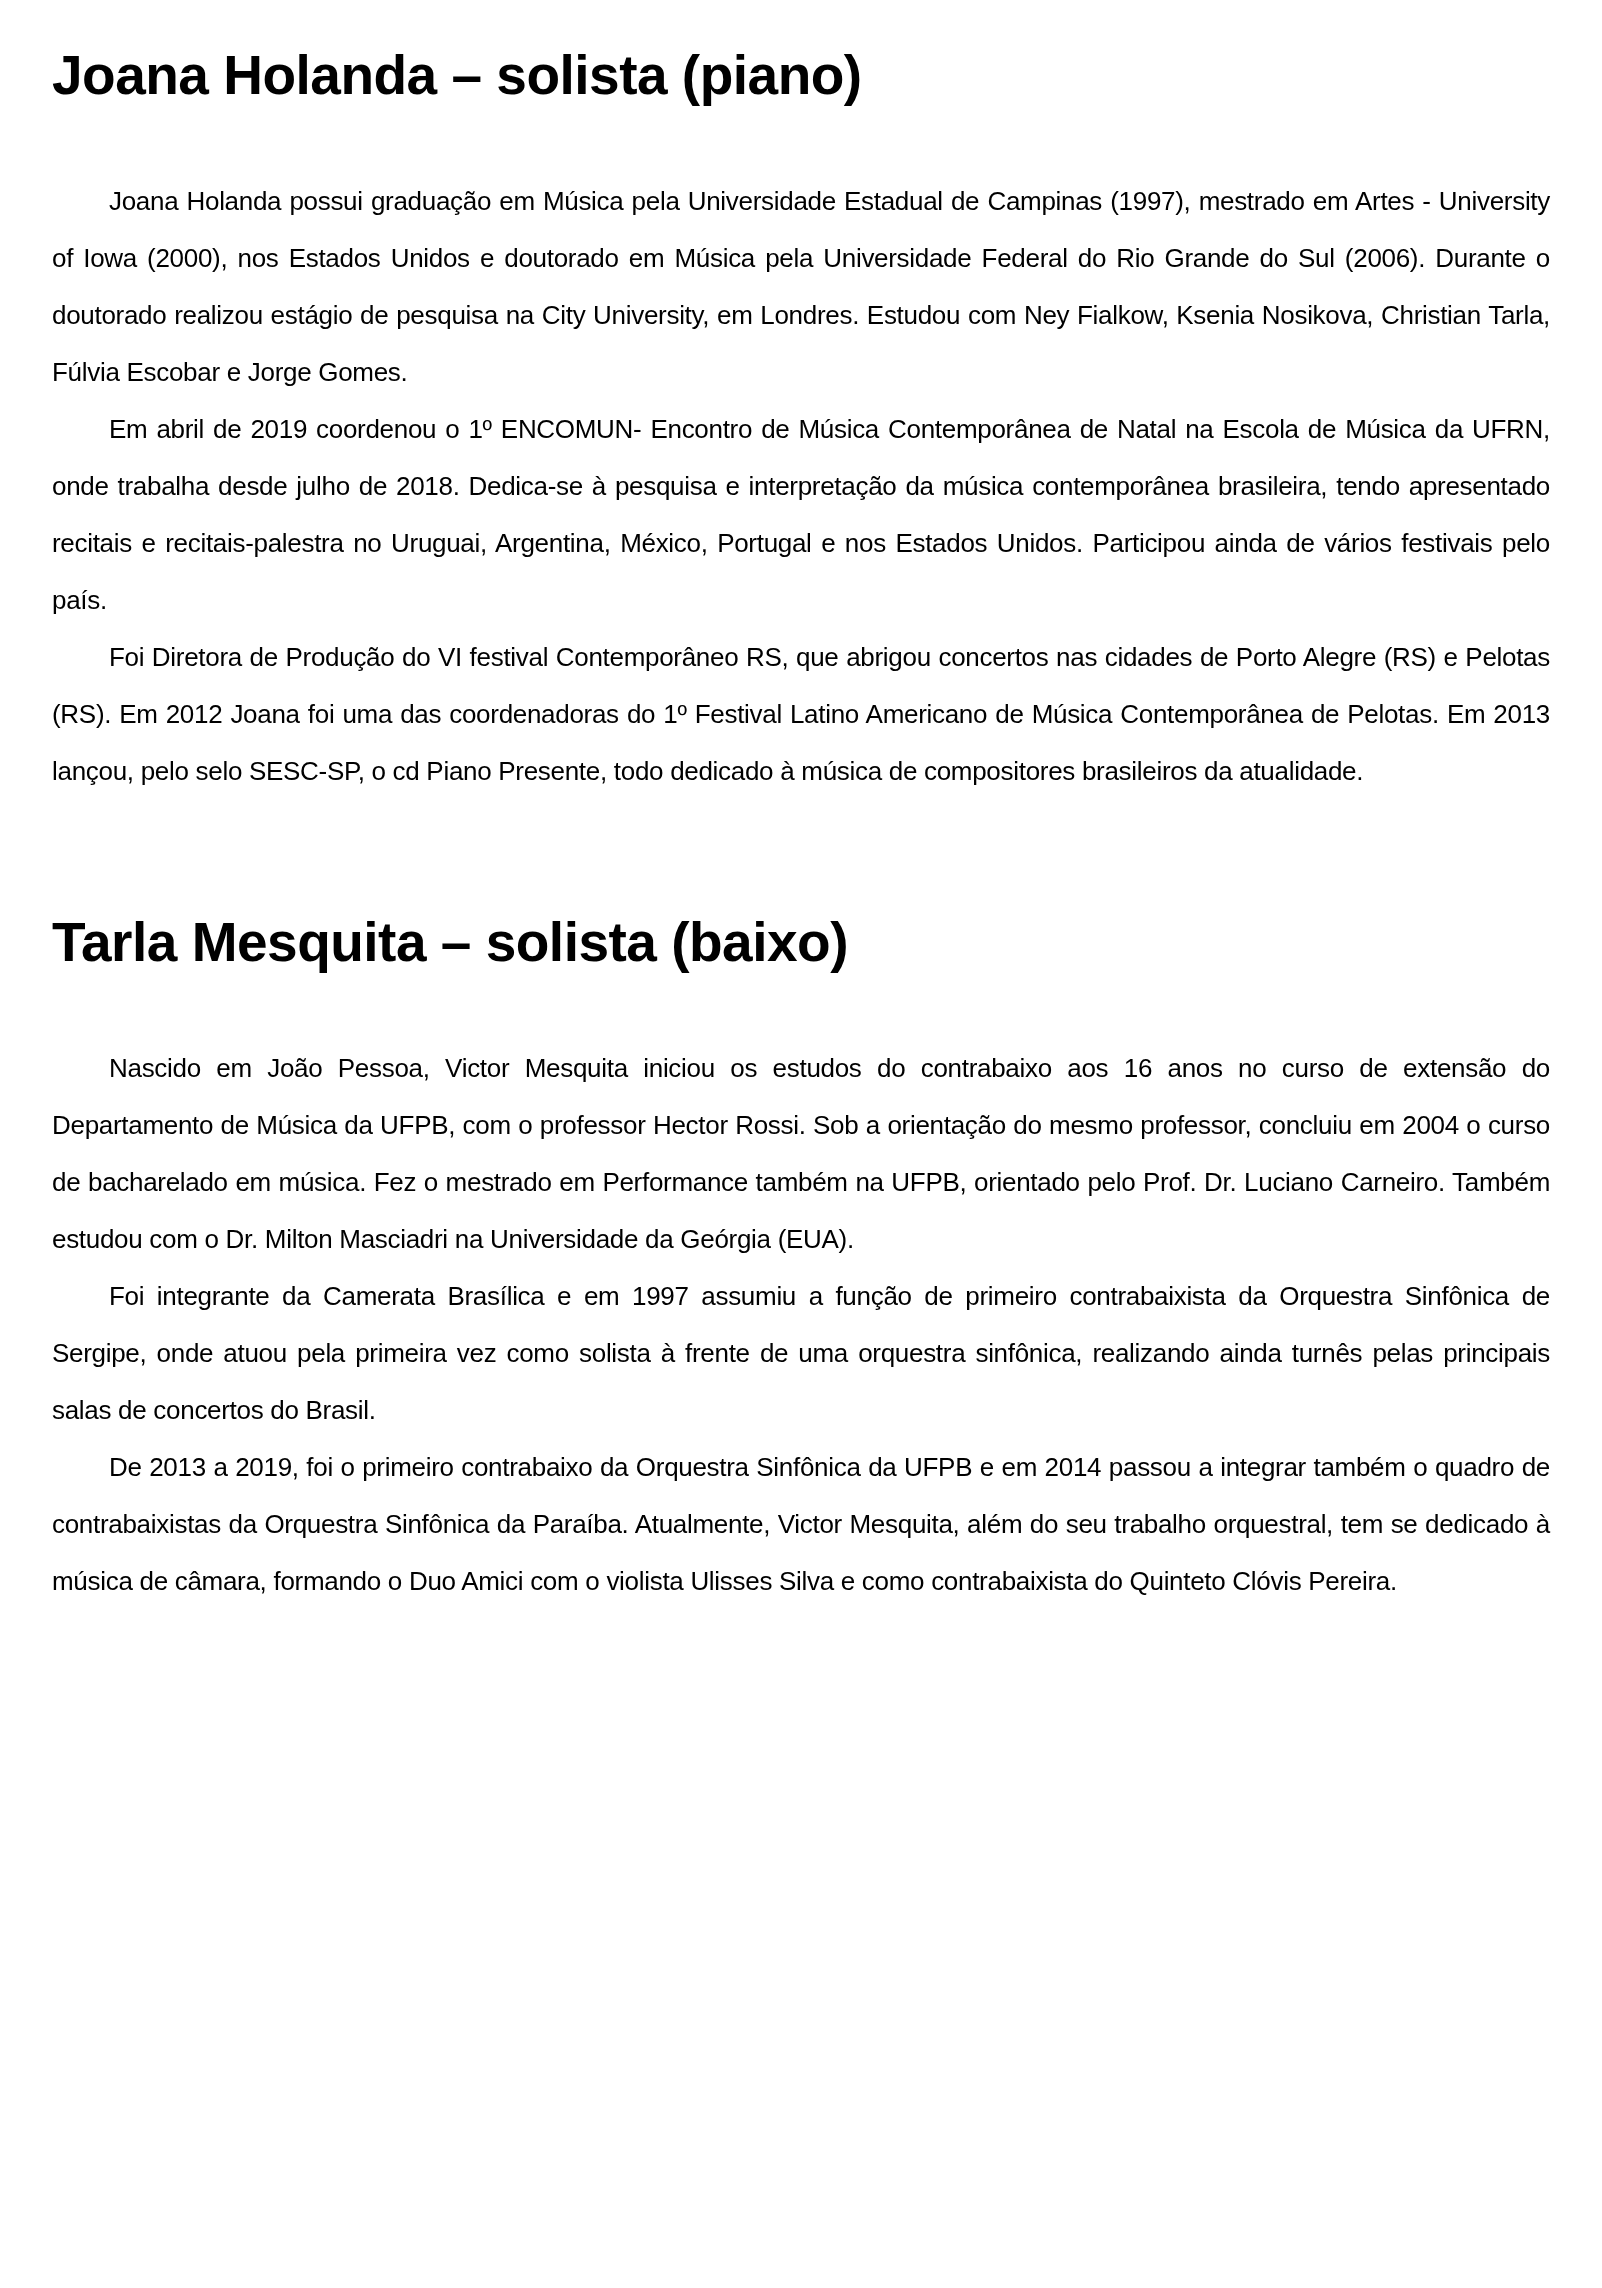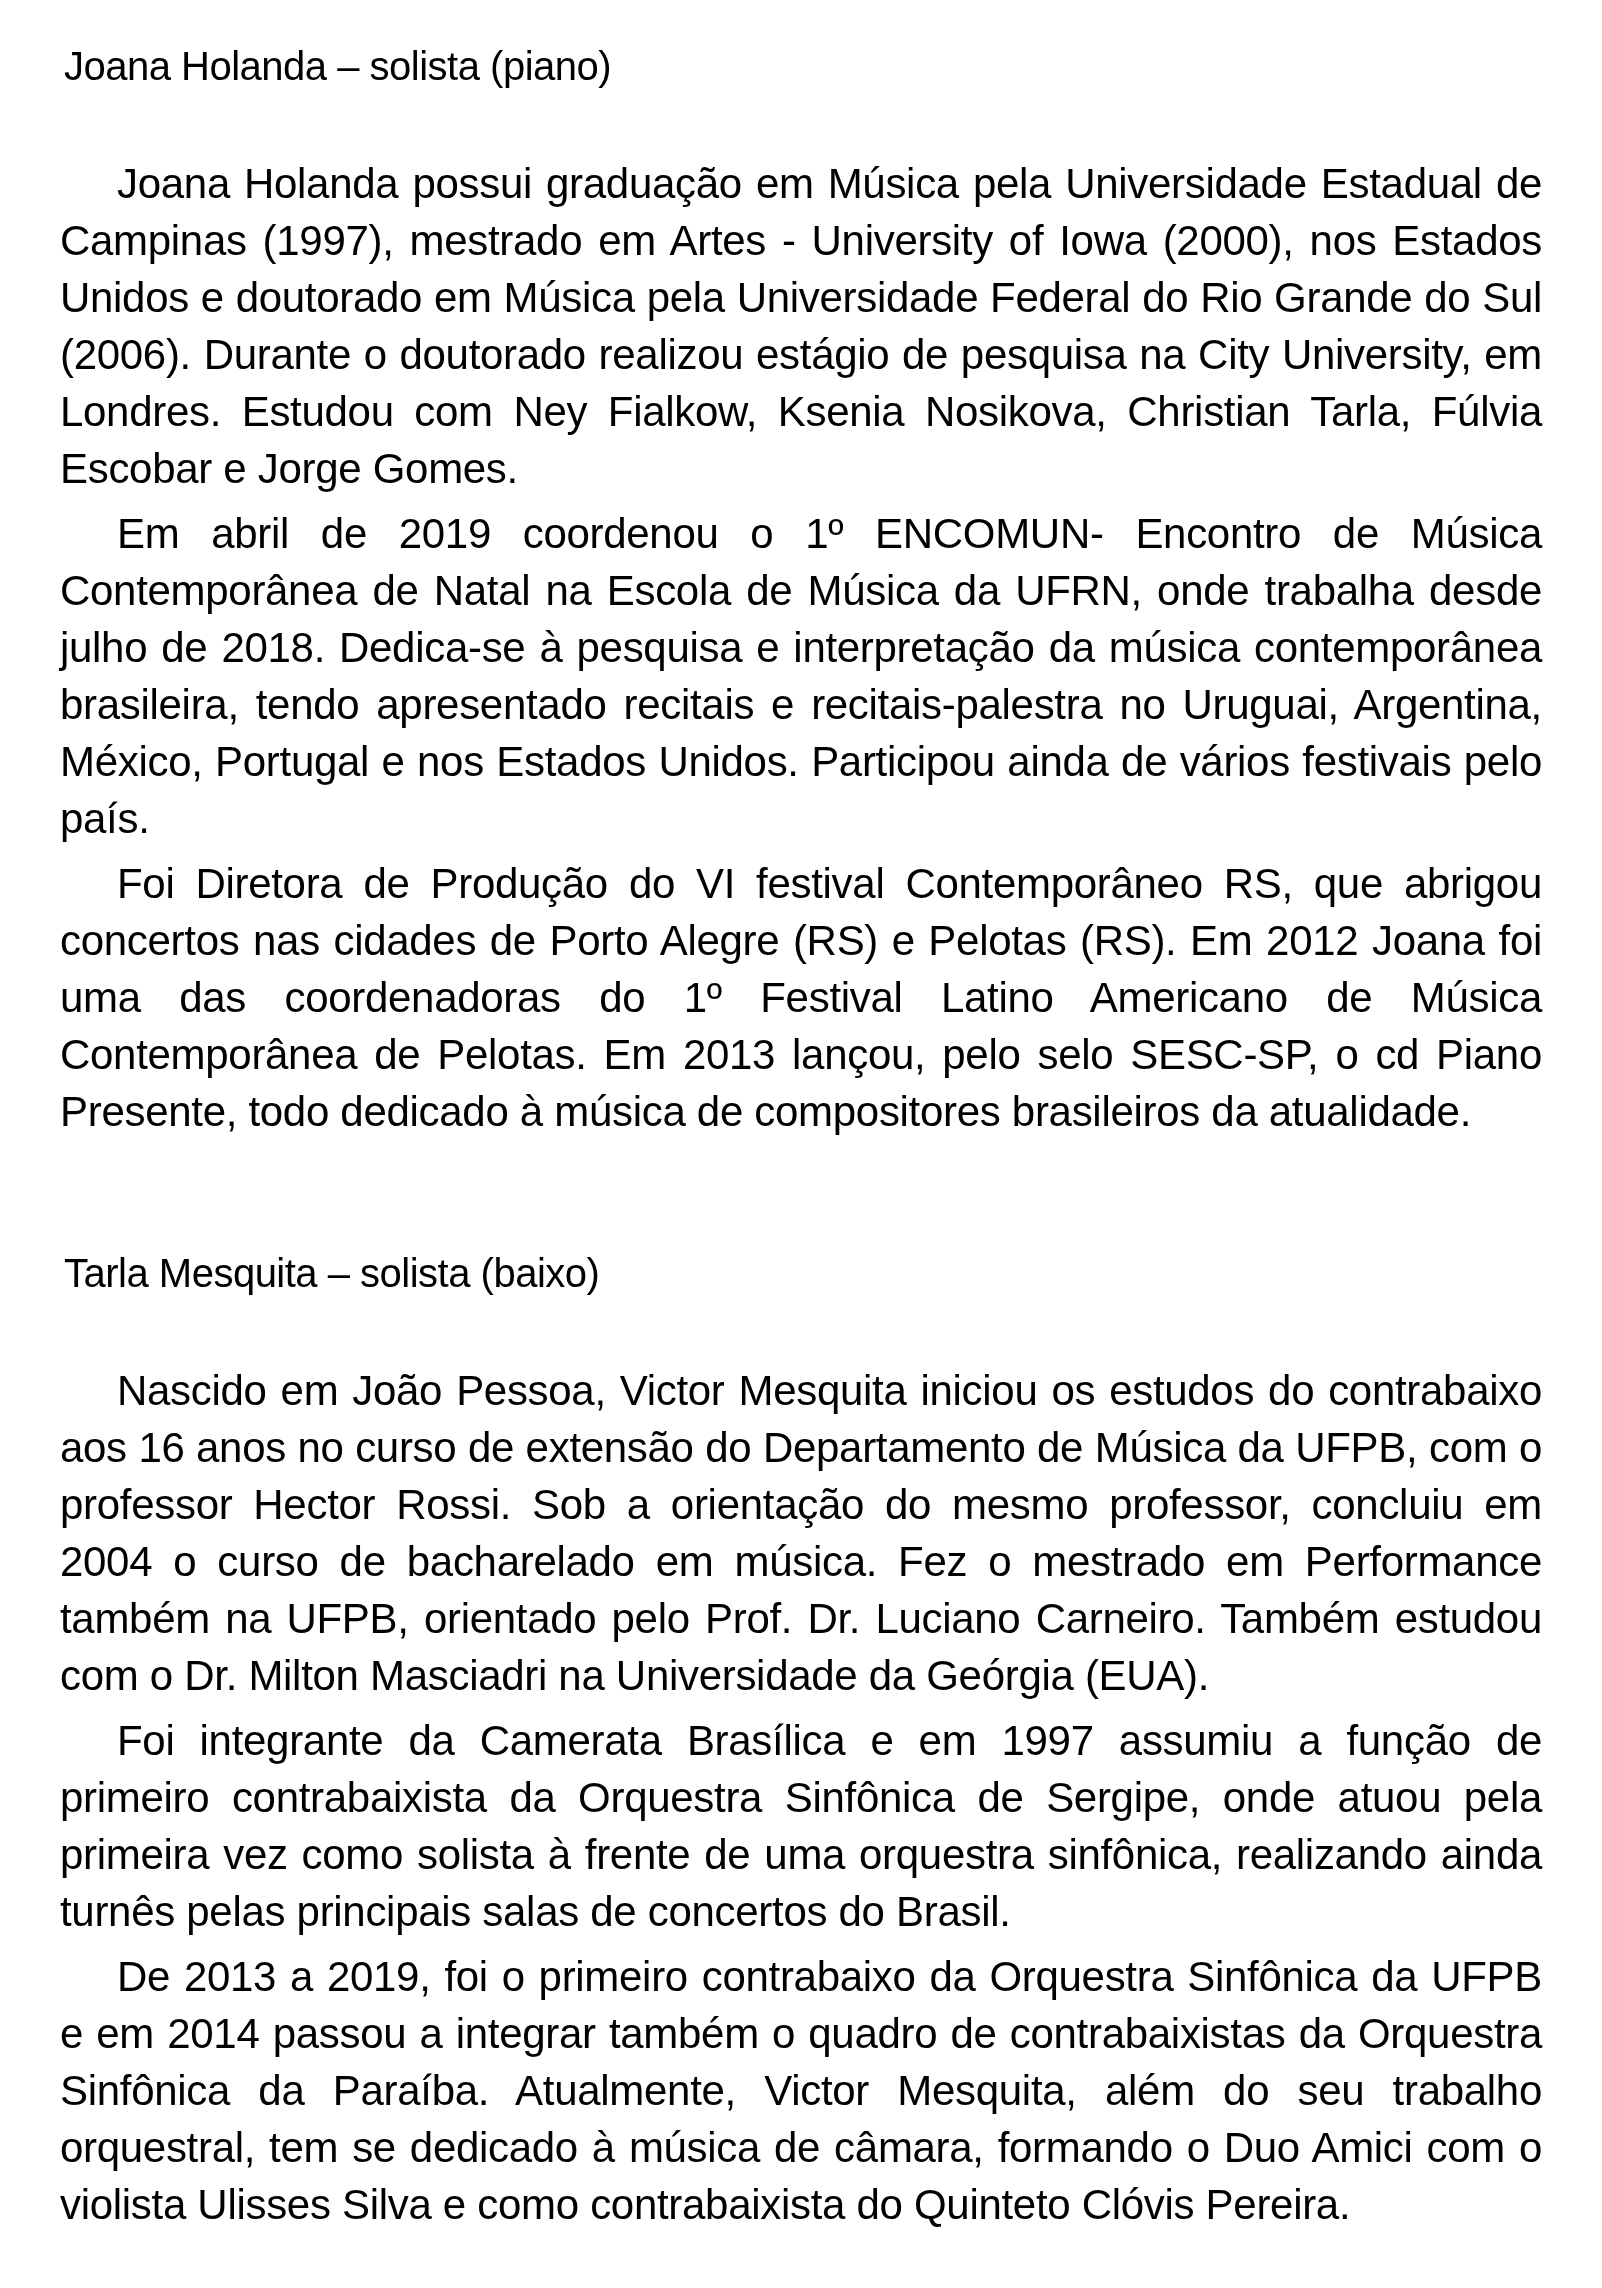--- a/index.html
+++ b/index.html
@@ -12,34 +12,34 @@
     width: 1602px;
     height: 2289px;
     box-sizing: border-box;
     padding: 42px 52px 0 52px;
     background: #ffffff;
     color: #000000;
     font-family: "Liberation Sans", sans-serif;
     overflow: hidden;
   }
   .section-heading {
-    font-size: 40px;
-    font-weight: 400;
+    font-size: 55px;
+    font-weight: 700;
     letter-spacing: -0.5px;
-    margin: 0 0 65px 12px;
+    margin: 0 0 65px 0;
     line-height: 1.2;
   }
   .section + .section .section-heading {
     margin-top: 109px;
   }
   .body-paragraph {
-    font-size: 42px;
+    font-size: 26px;
     line-height: 57px;
     letter-spacing: -0.3px;
-    margin: 8px;
+    margin: 0;
     text-align: justify;
     text-indent: 57px;
   }
 </style>
 </head>
 <body>
 
 <div class="page">
 
   <section class="section">

